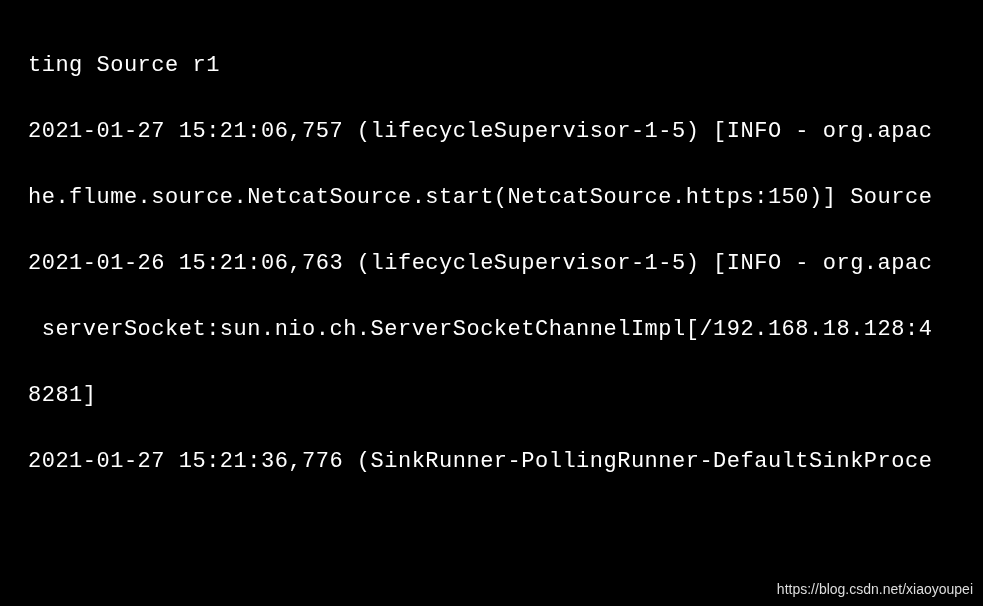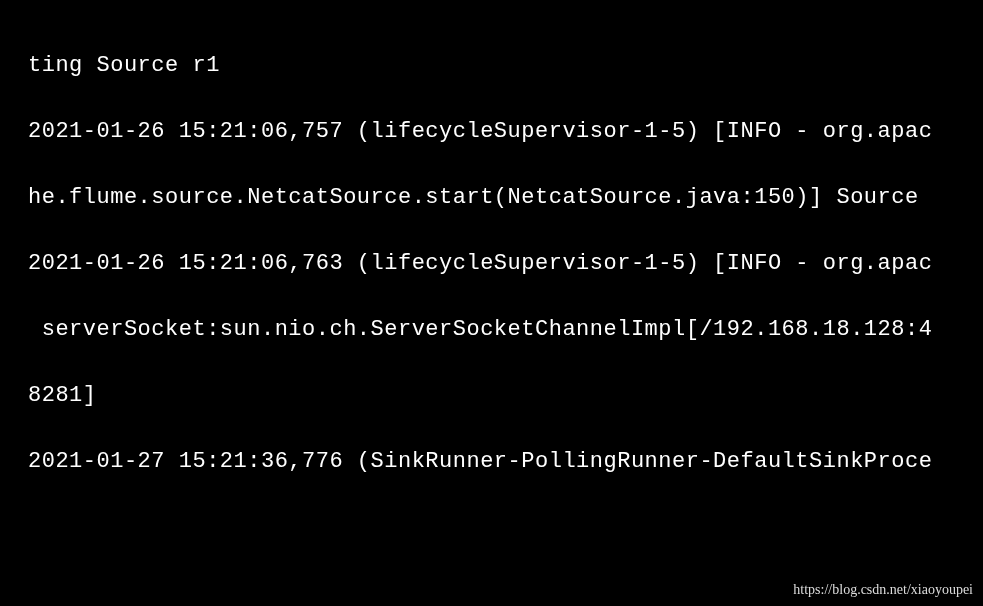--- a/index.html
+++ b/index.html
@@ -28,35 +28,35 @@
       margin-left: 12px;
     }
     .log-line {
       white-space: pre;
       letter-spacing: 0.5px;
     }
     .watermark {
       position: absolute;
       bottom: 6px;
       right: 10px;
-      font-family: Liberation Serif, serif;
+      font-family: Liberation Sans, sans-serif;
       font-size: 14px;
       color: #dddddd;
       letter-spacing: 0px;
       font-weight: normal;
       text-align: center;
     }
   </style>
 </head>
 <body>
 
 <div class="terminal">
 <div class="log-line">ting Source r1</div>
-<div class="log-line">2021-01-26 15:21:06,757 (lifecycleSupervisor-1-5) [INFO - org.apac</div>
-<div class="log-line">he.flume.source.NetcatSource.start(NetcatSource.java:150)] Source </div>
+<div class="log-line">2021-01-27 15:21:06,757 (lifecycleSupervisor-1-5) [INFO - org.apac</div>
+<div class="log-line">he.flume.source.NetcatSource.start(NetcatSource.https:150)] Source </div>
 <div class="log-line">2021-01-26 15:21:06,763 (lifecycleSupervisor-1-5) [INFO - org.apac</div>
 <div class="log-line"> serverSocket:sun.nio.ch.ServerSocketChannelImpl[/192.168.18.128:4</div>
 <div class="log-line">8281]</div>
 <div class="log-line">2021-01-27 15:21:36,776 (SinkRunner-PollingRunner-DefaultSinkProce</div>
 
 
 
 
 
 

